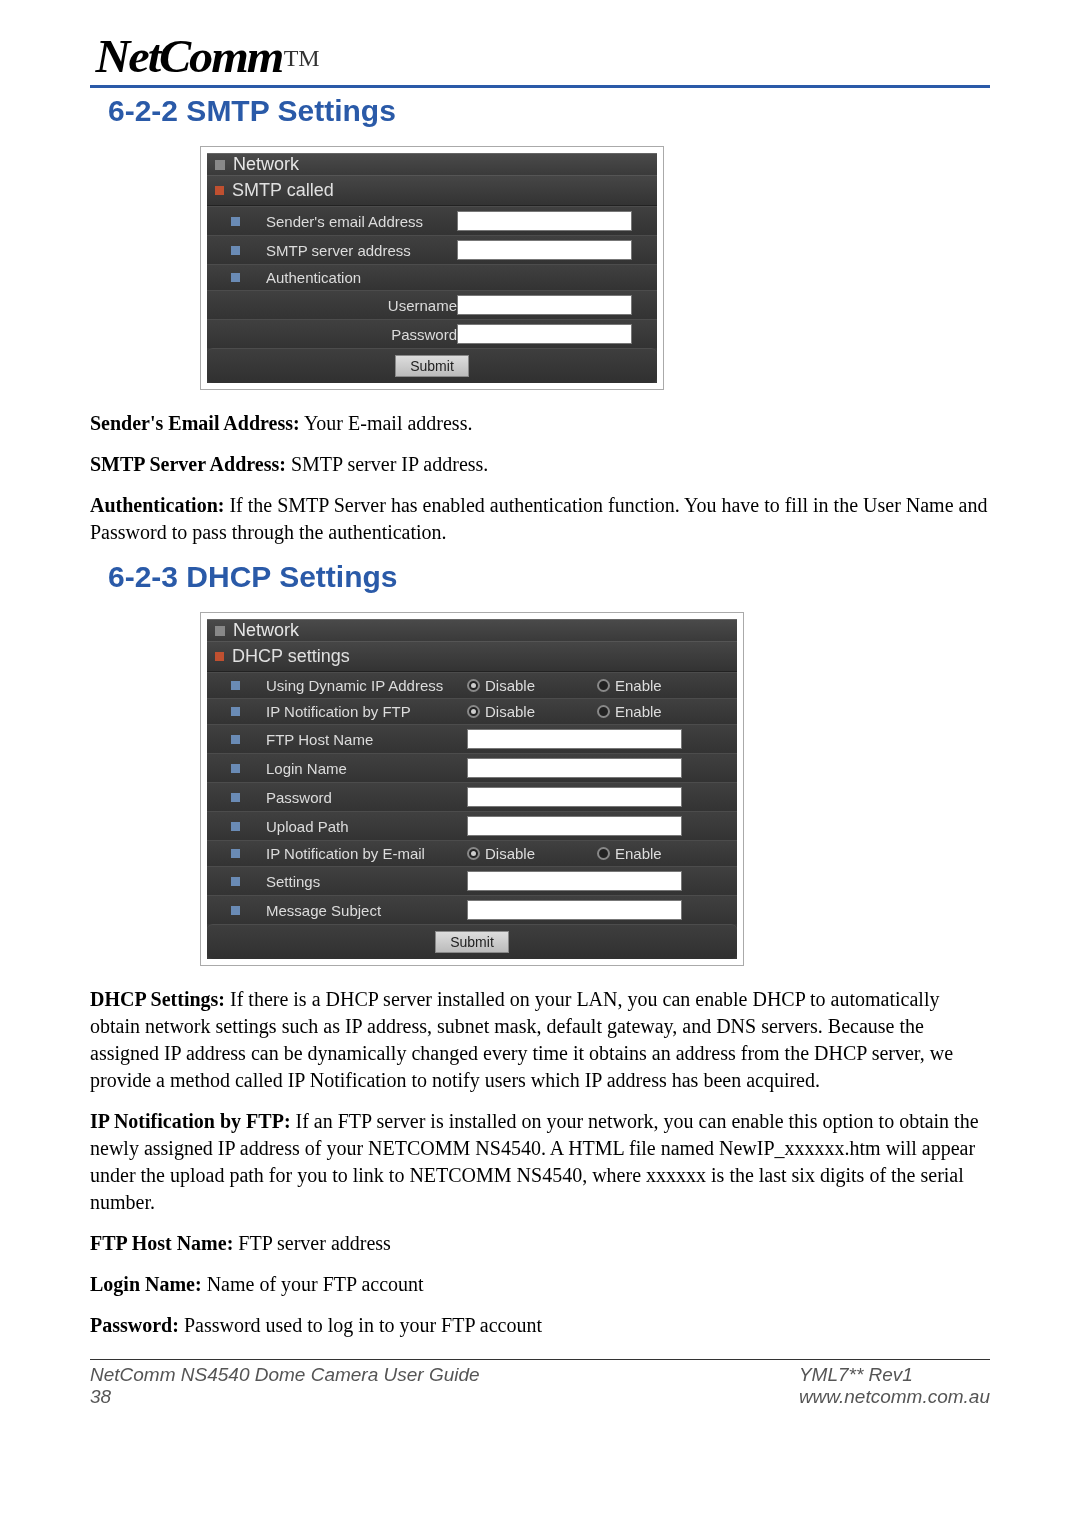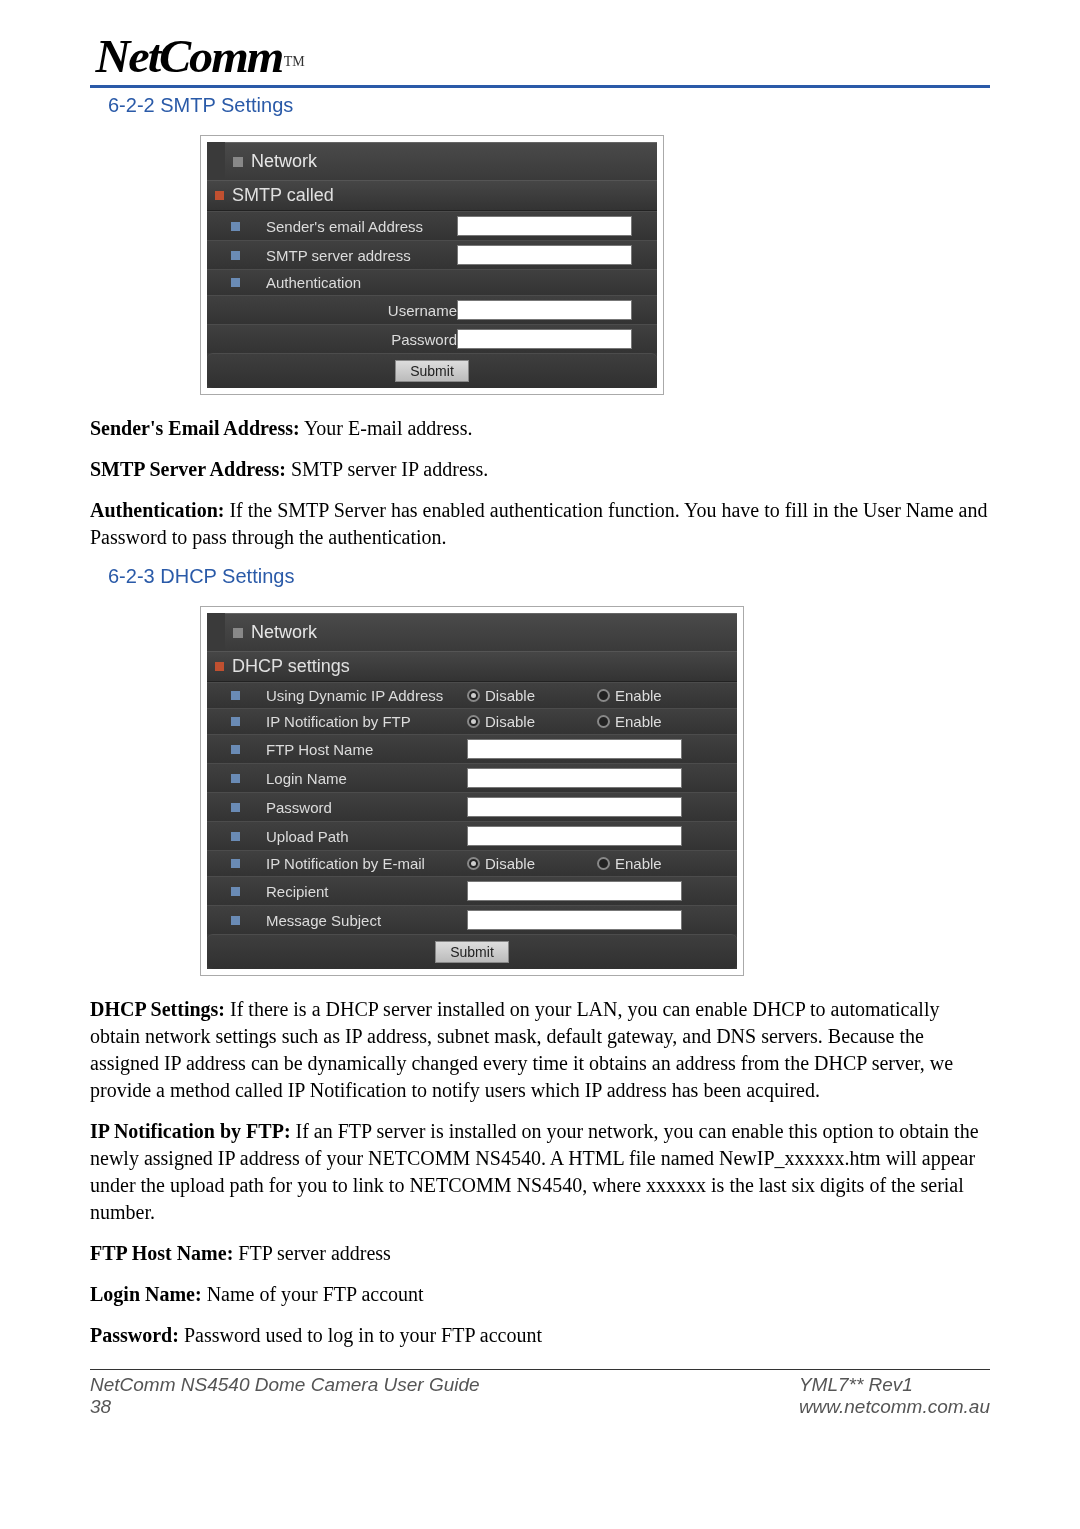--- a/index.html
+++ b/index.html
@@ -24,36 +24,36 @@
     font-weight: 900;
     font-size: 46px;
     letter-spacing: -2px;
     color: #000;
     display: inline-block;
     transform: scaleX(1.05);
   }
   .tm {
     font-style: normal;
     font-weight: normal;
-    font-size: 14px;
+    font-size: 24px;
     vertical-align: super;
     letter-spacing: 0;
     margin-left: 6px;
     color: #333;
   }
   .blue-rule {
     border: none;
     border-top: 3px solid #2a5aa8;
     margin: 2px 0 4px 0;
   }
   h2.section {
     font-family: "Segoe UI", "Helvetica Neue", Arial, sans-serif;
-    font-weight: 400;
+    font-weight: 700;
     color: #2a5aa8;
-    font-size: 20px;
+    font-size: 30px;
     margin: 6px 0 18px 18px;
   }
   .fig-wrap { text-align: left; margin: 0 0 20px 110px; }
   .fig-wrap.wide { margin-left: 110px; }
 
   
   .panel {
     display: inline-block;
     border: 1px solid #aaa;
     background: #fff;
@@ -65,24 +65,23 @@
     font-family: Arial, Helvetica, sans-serif;
   }
   .panel-inner.smtp { width: 450px; }
   .panel-inner.dhcp { width: 530px; }
 
   .hdr {
     display: flex;
     align-items: center;
     font-size: 18px;
     color: #e6e6e6;
-    padding: 8px 8px;
+    padding: 0 8px;
     background: linear-gradient(#4a4a4a,#3a3a3a);
     border-top: 1px solid #666;
-    margin-left: 18px;
   }
   .hdr .sq {
     width: 10px; height: 10px; background: #888; margin-right: 8px; display:inline-block;
   }
   .subhdr {
     display: flex;
     align-items: center;
     font-size: 18px;
     color: #e0e0e0;
     padding: 4px 8px;
@@ -312,21 +311,21 @@
                 <span>Disable</span>
               </span>
             <span class="opt">
                 <span class="radio-dot"></span>
                 <span>Enable</span>
               </span>
           </span>
         </div>
         <div class="row">
           <span class="bullet"></span>
-          <span class="lbl">Recipient</span>
+          <span class="lbl">Settings</span>
           <span class="ctrl wide">
               <input type="text" value="" style="">
             </span>
         </div>
         <div class="row">
           <span class="bullet"></span>
           <span class="lbl">Message Subject</span>
           <span class="ctrl wide">
               <input type="text" value="" style="">
             </span>

